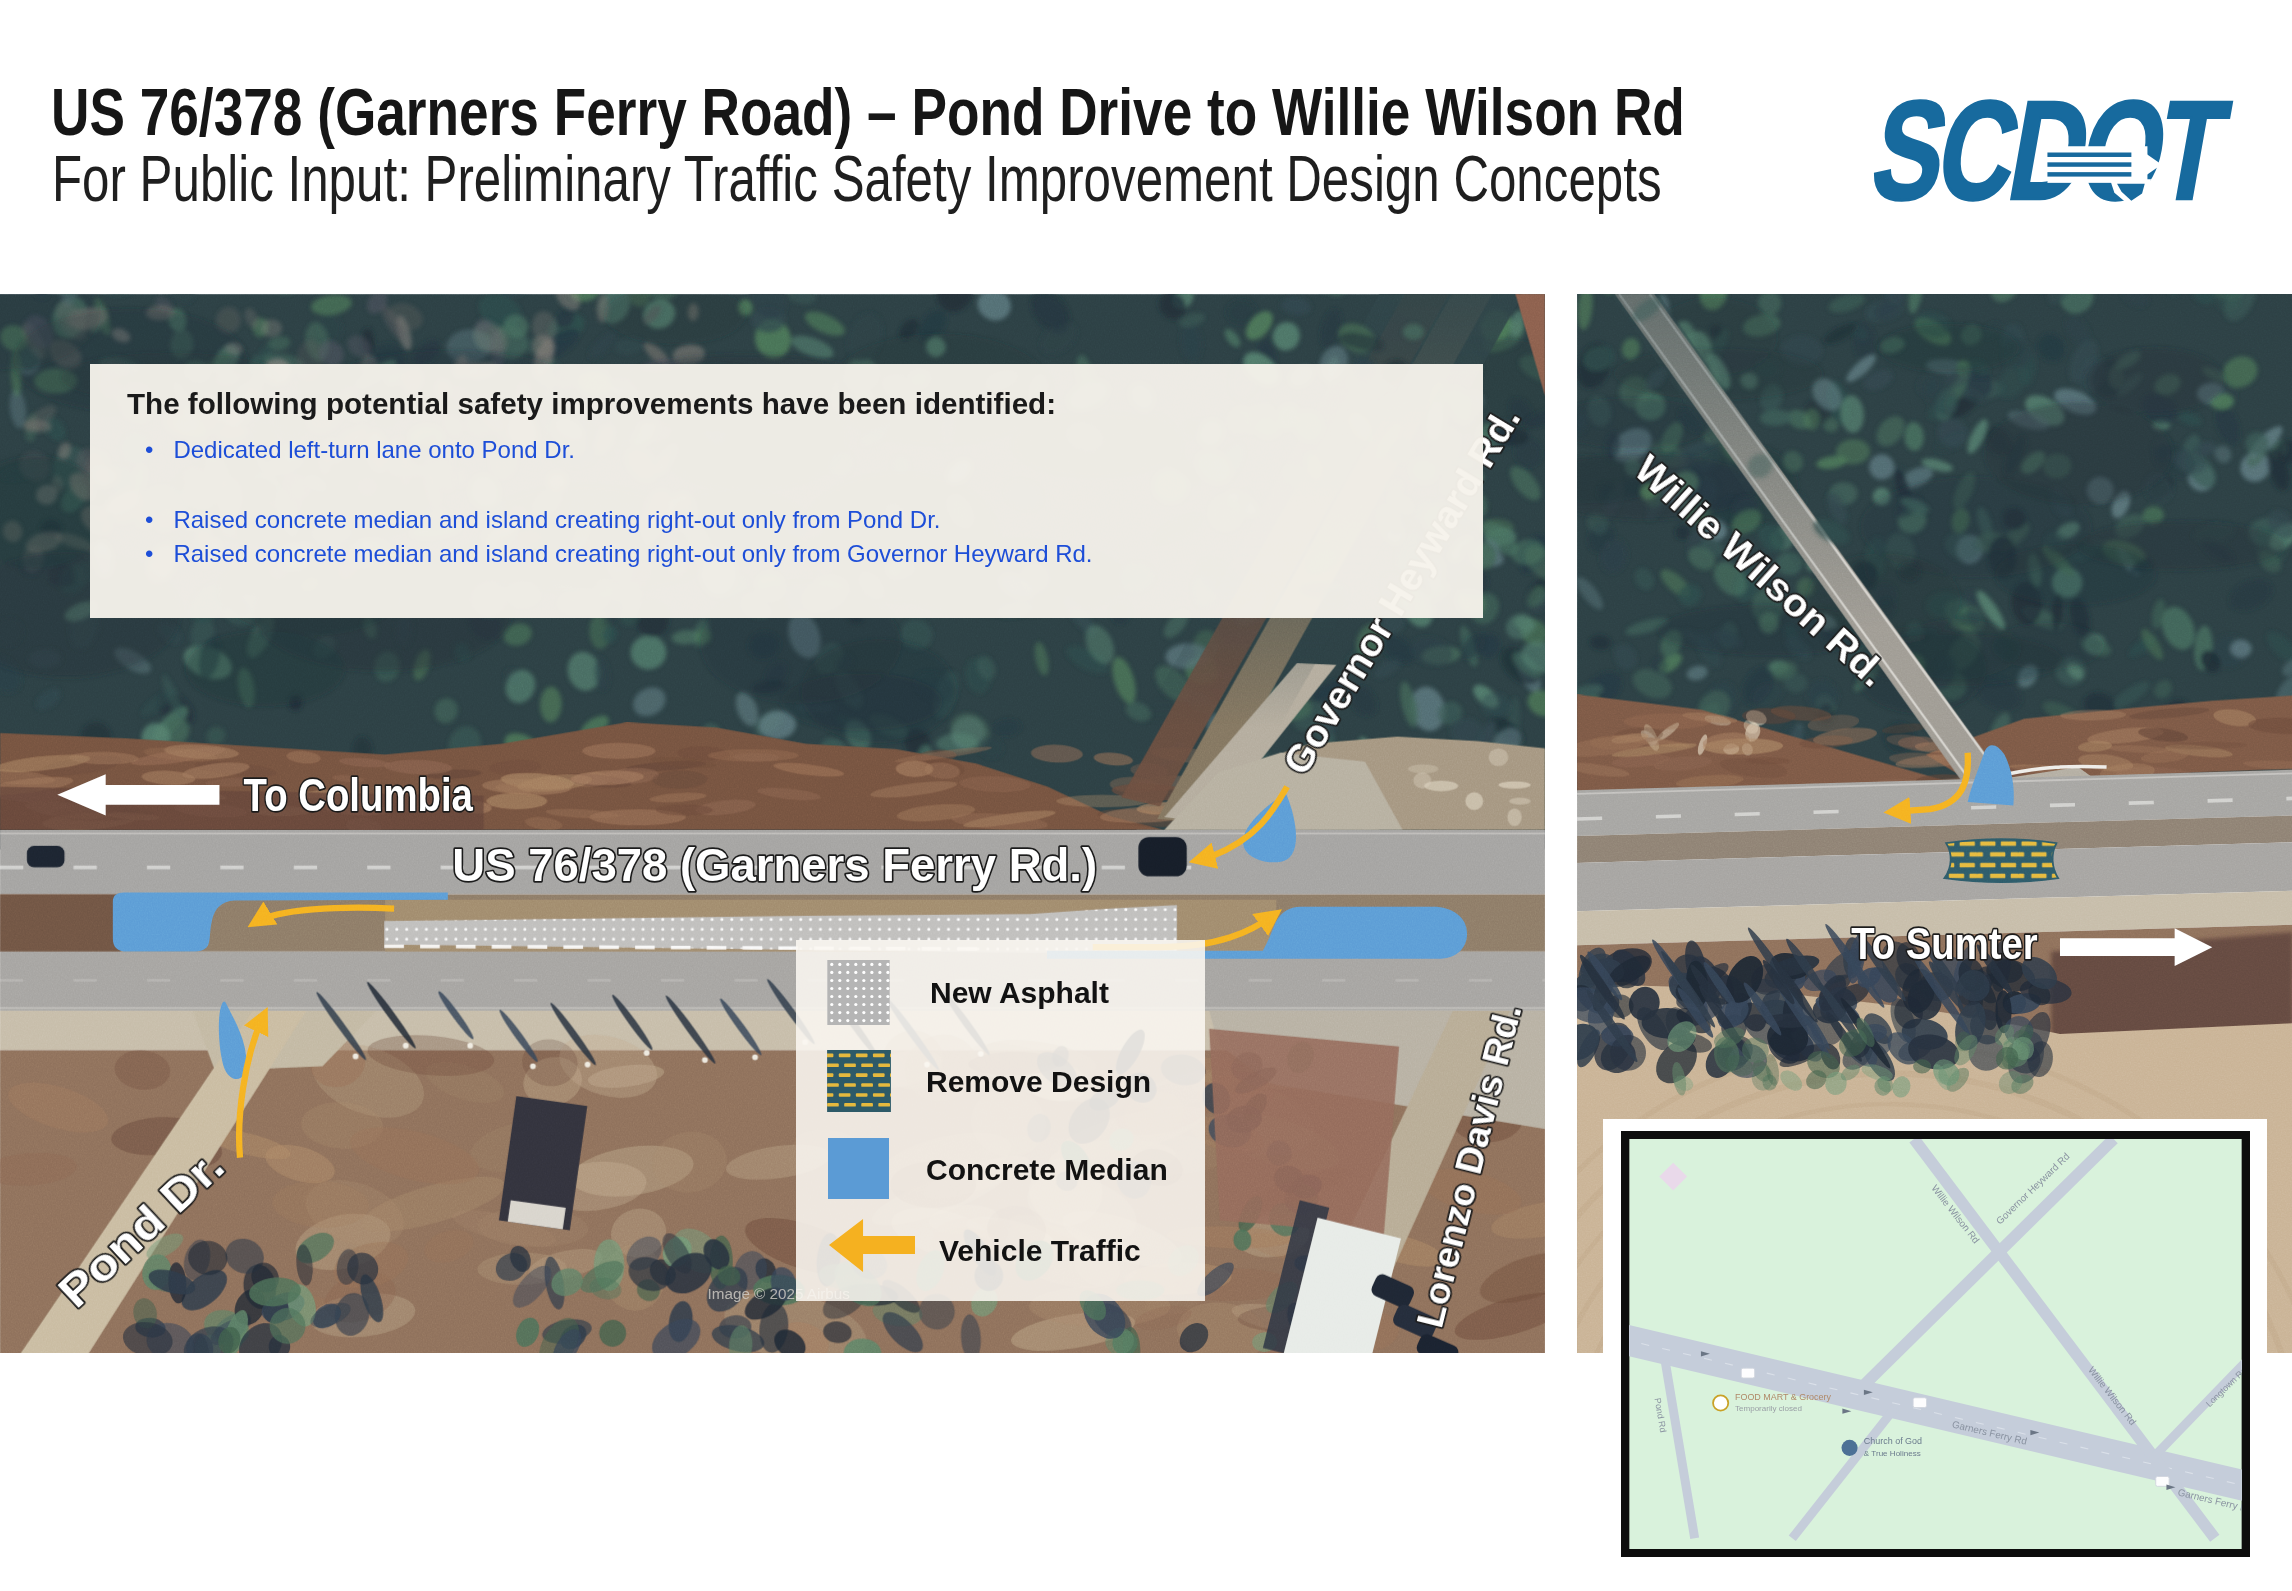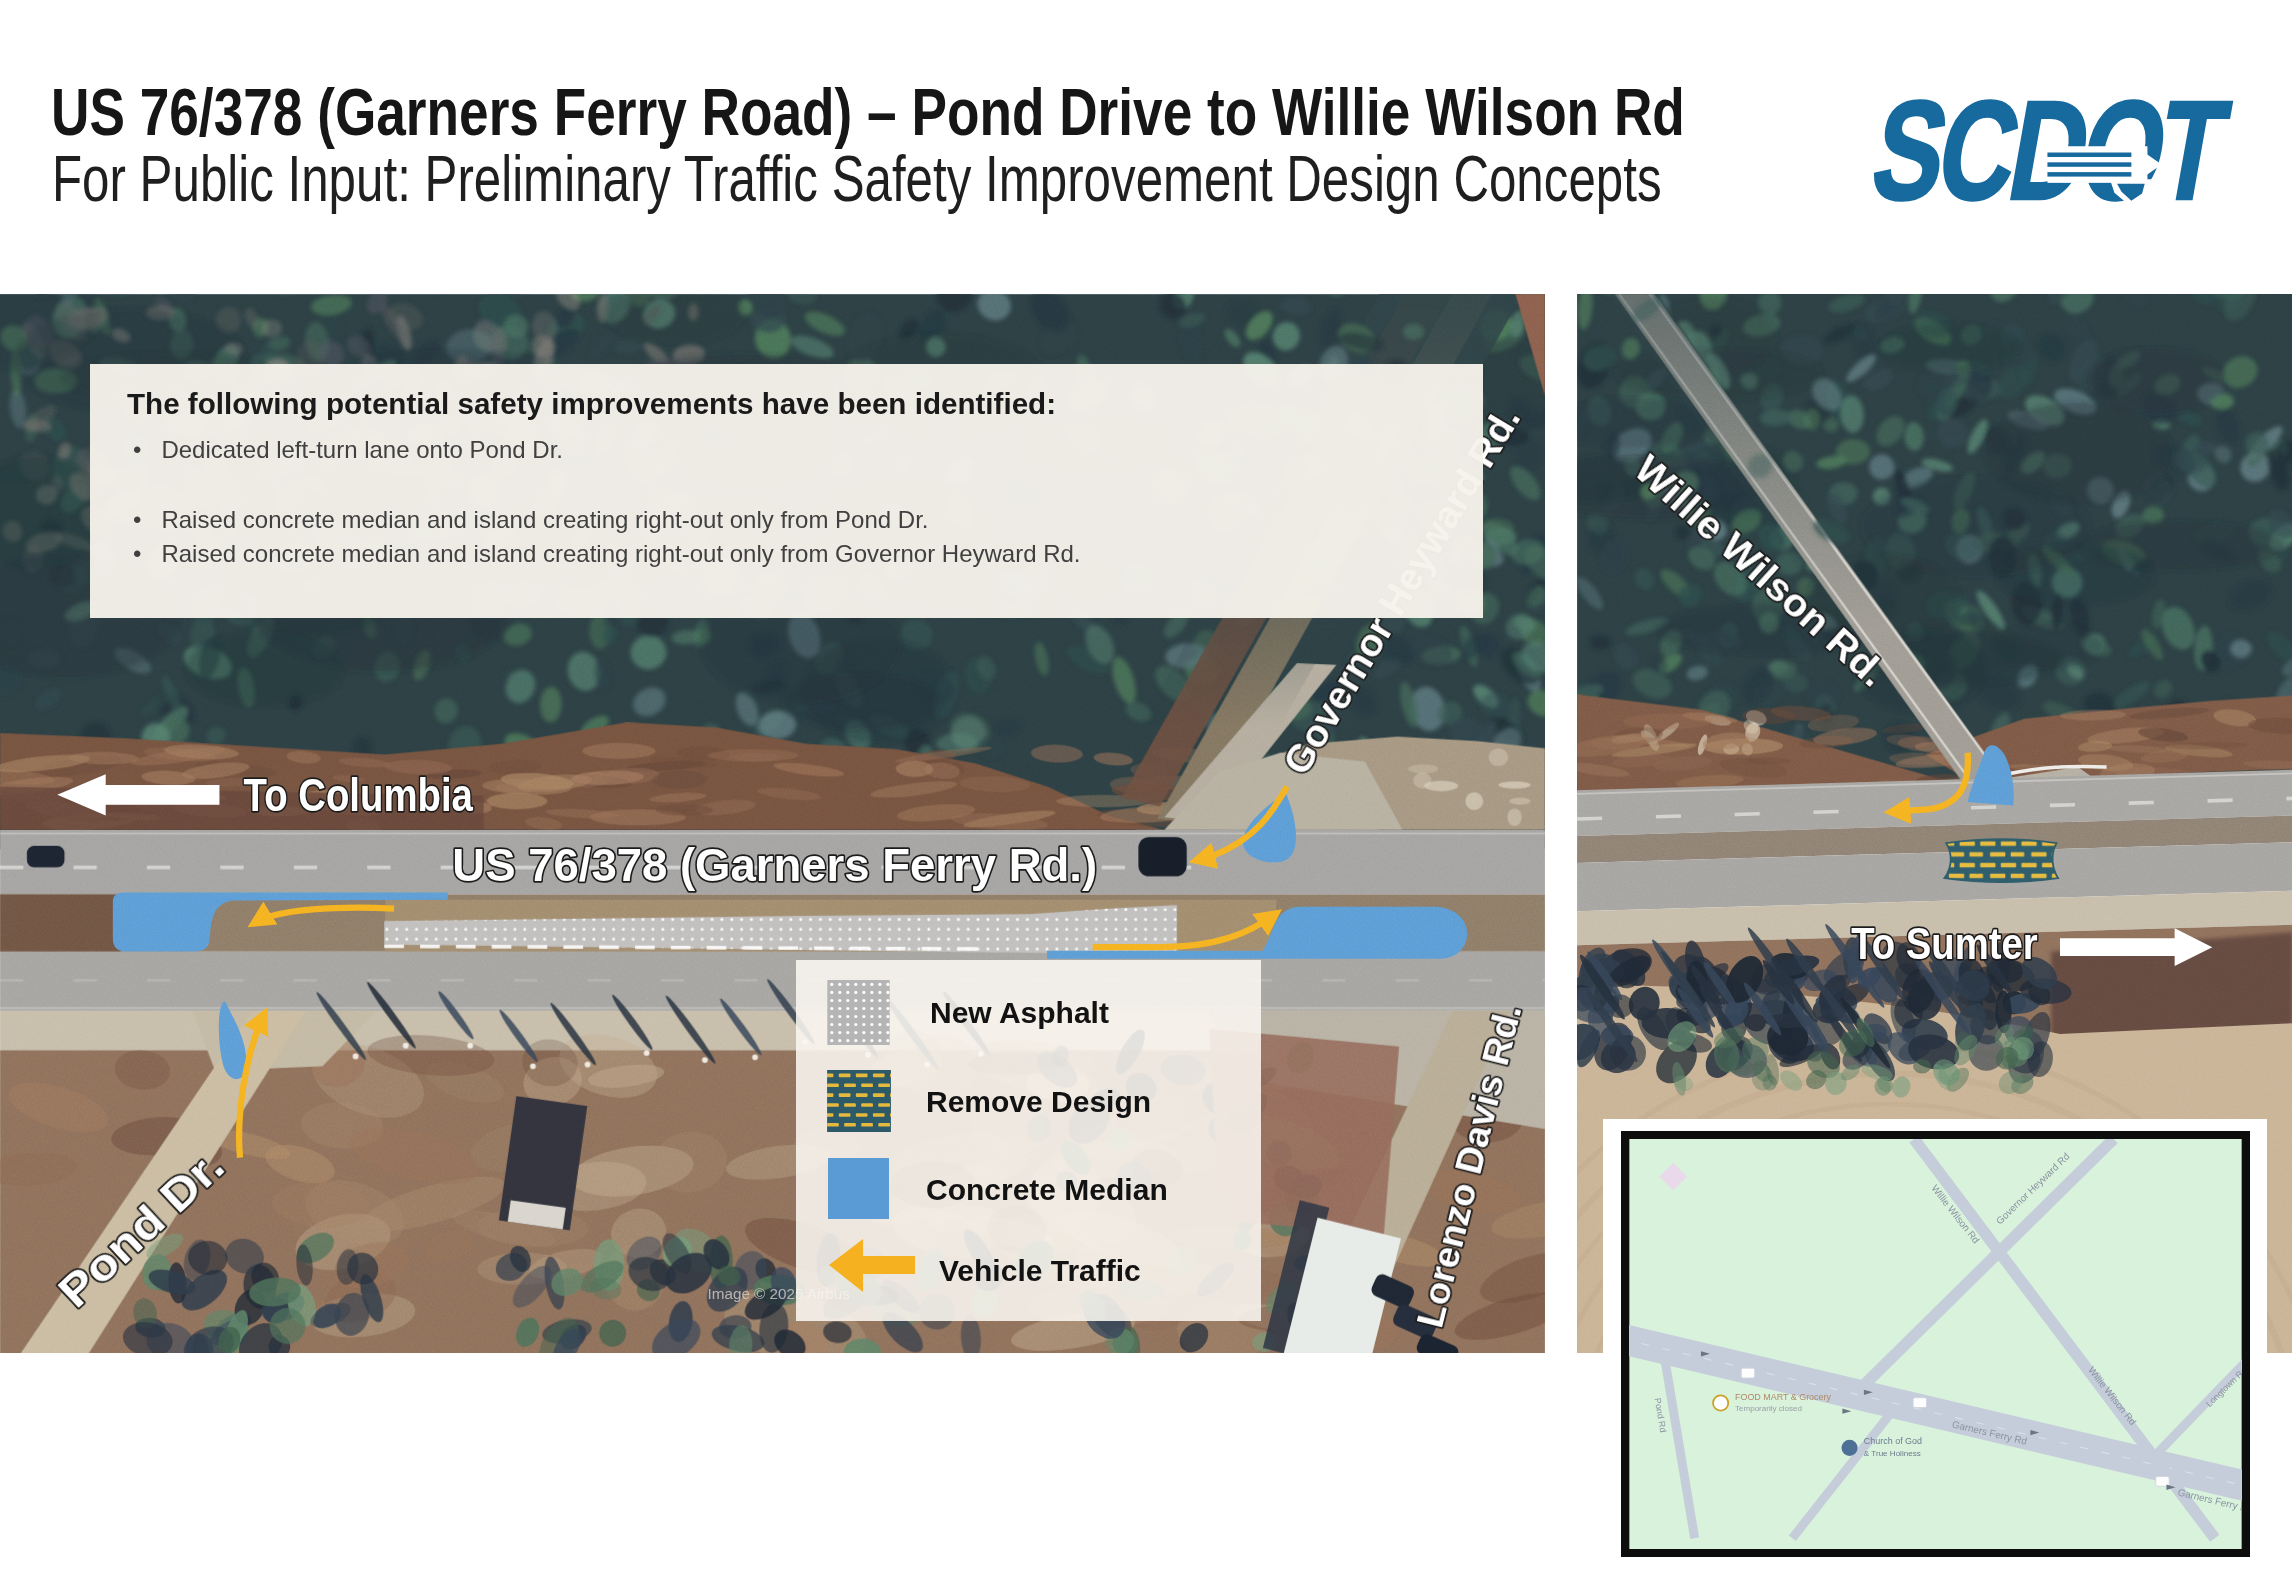--- a/index.html
+++ b/index.html
@@ -1,18 +1,18 @@
 <!DOCTYPE html>
 <html style="font-size:14.3px"><head><meta charset="utf-8">
 <style>
 html,body{margin:0;padding:0;background:#ffffff}
 body{width:2293px;height:1591px;position:relative;overflow:hidden;font-family:"Liberation Sans",sans-serif}
 .abs{position:absolute}
 .maplab{font-family:"Liberation Sans",sans-serif;font-weight:bold;fill:#ffffff;stroke:#1a1a1a;stroke-width:3.8px;paint-order:stroke;stroke-linejoin:round}
-.bullet{position:absolute;left:43px;font-size:24px;color:#404040;white-space:nowrap}
+.bullet{position:absolute;left:55px;font-size:24px;color:#1d4ed8;white-space:nowrap}
 .leglab{position:absolute;font-size:30px;font-weight:bold;color:#121212;white-space:nowrap}
 </style></head>
 <body>
 
 <div class="abs" style="left:51px;top:73px;font-size:67px;font-weight:bold;color:#161616;white-space:nowrap;transform:scaleX(0.794);transform-origin:0 0">US 76/378 (Garners Ferry Road) – Pond Drive to Willie Wilson Rd</div>
 
 <div class="abs" style="left:52px;top:142px;font-size:64px;font-weight:400;color:#1f1f1f;white-space:nowrap;transform:scaleX(0.770);transform-origin:0 0">For Public Input: Preliminary Traffic Safety Improvement Design Concepts</div>
 
 <svg class="abs" style="left:1863px;top:90px" width="376" height="125" viewBox="0 0 420 140">
 <g transform="skewX(-10) translate(26,0)">
@@ -1204,21 +1204,21 @@
 
   <div class="bullet" style="top:72px">•&nbsp;&nbsp;&nbsp;Dedicated left-turn lane onto Pond Dr.</div>
 
 
   <div class="bullet" style="top:142px">•&nbsp;&nbsp;&nbsp;Raised concrete median and island creating right-out only from Pond Dr.</div>
 
   <div class="bullet" style="top:176px">•&nbsp;&nbsp;&nbsp;Raised concrete median and island creating right-out only from Governor Heyward Rd.</div>
 
 </div>
 
-<div class="abs" style="left:796px;top:960px;width:465px;height:361px;background:rgba(250,247,241,0.88)">
+<div class="abs" style="left:796px;top:940px;width:409px;height:361px;background:rgba(250,247,241,0.88)">
 
   <svg class="abs" style="left:31px;top:19.7px" width="63" height="65" viewBox="0 0 70 73">
     <rect width="70" height="73" fill="#b5b5b5"></rect>
     <g fill="#ffffff">
         <circle cx="5" cy="5" r="1.8"></circle>
         <circle cx="14" cy="5" r="1.8"></circle>
         <circle cx="23" cy="5" r="1.8"></circle>
         <circle cx="32" cy="5" r="1.8"></circle>
         <circle cx="41" cy="5" r="1.8"></circle>
         <circle cx="50" cy="5" r="1.8"></circle>

